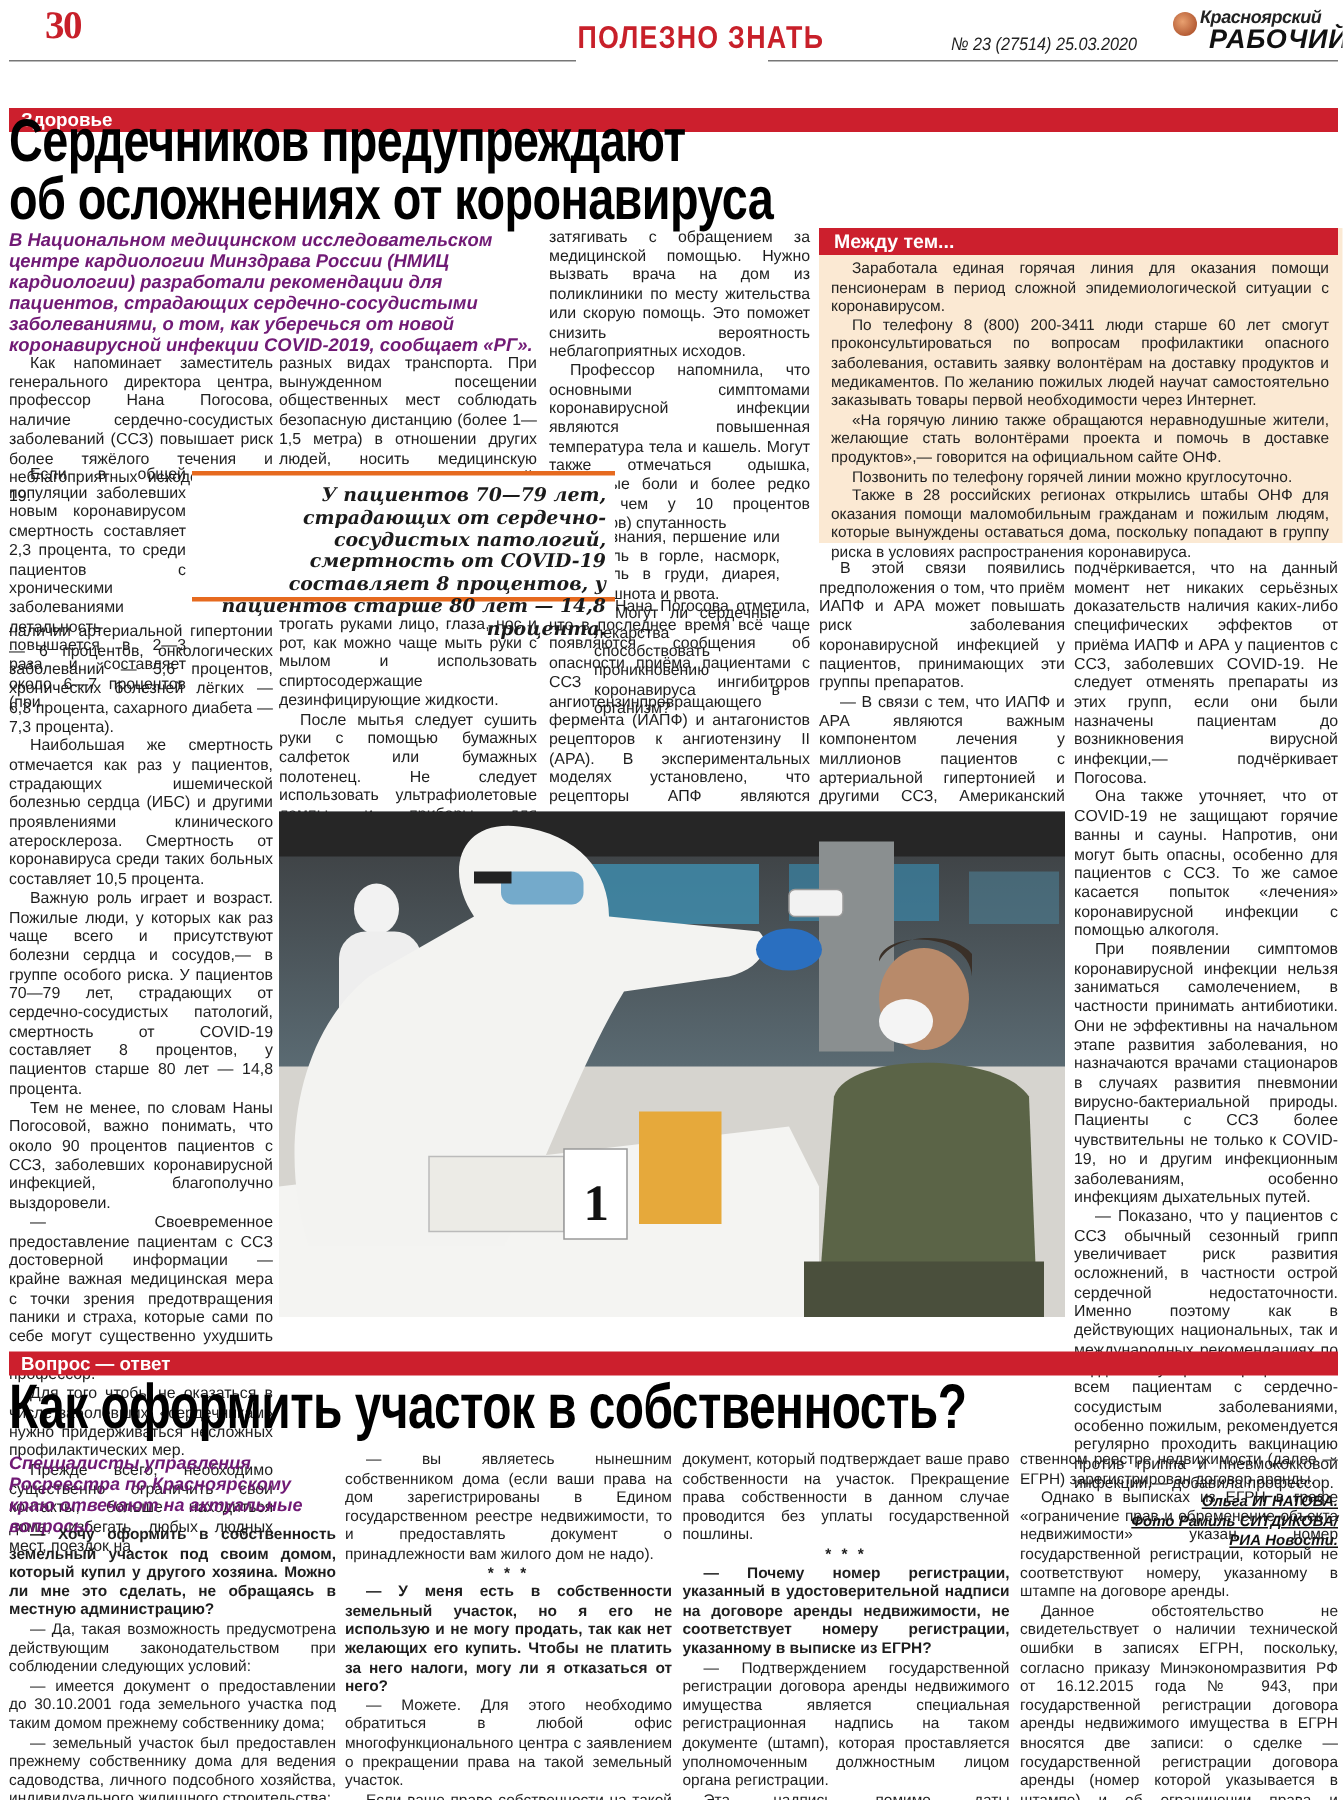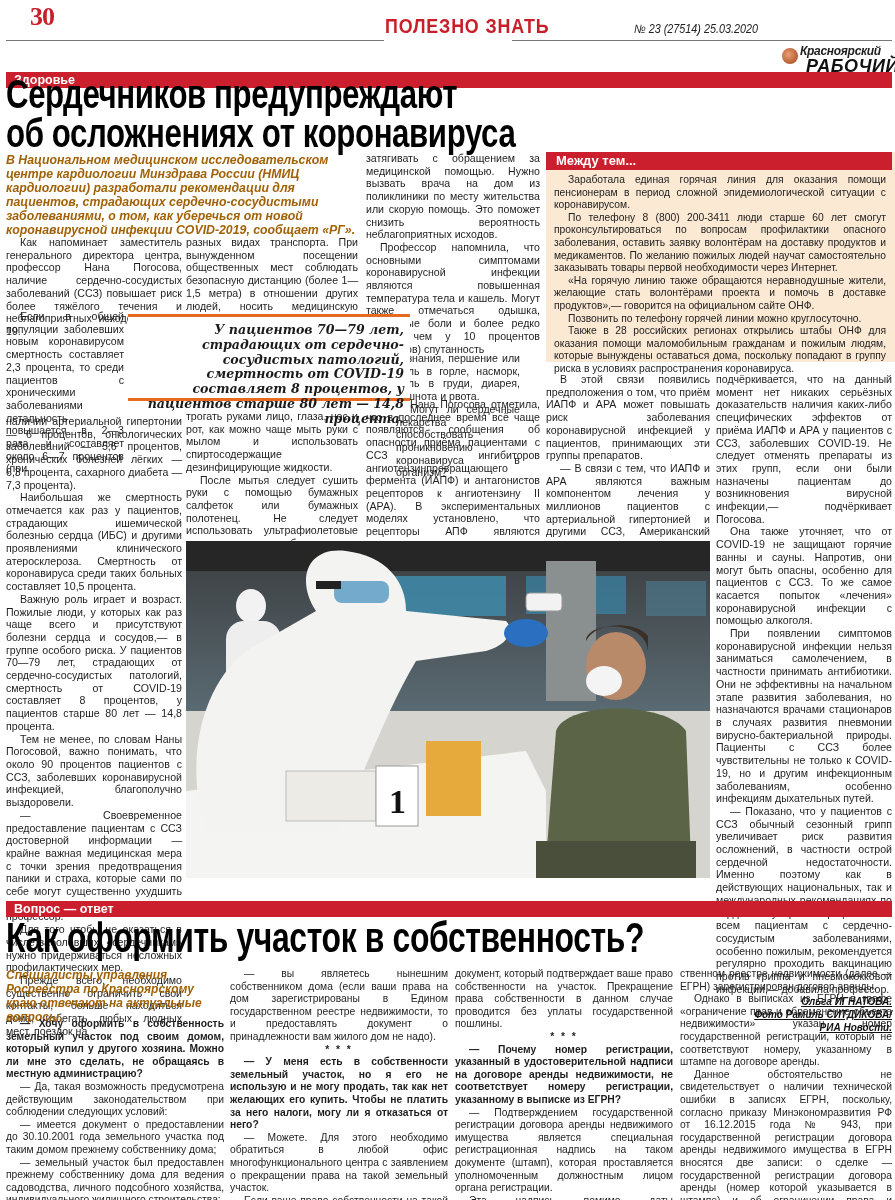--- a/index.html
+++ b/index.html
@@ -7,36 +7,36 @@
   body { position: relative; font-family: "Liberation Sans", sans-serif; color: #1a1a1a; }
 
   .abs { position: absolute; }
 
   
   .page-num { left: 6px; top: 2px; font-family: "Liberation Serif", serif; font-weight: bold; font-size: 26px; color: #c8202a; letter-spacing: -1px; margin-left: 24px; }
   .rubric-top { left: 385px; top: 14px; font-family: "Liberation Sans Narrow", "Liberation Sans", sans-serif; font-weight: bold; font-size: 21px; color: #c8202a; letter-spacing: 1px; transform: scaleX(0.85); transform-origin: left; }
   .rule-top-l { left: 6px; top: 40px; width: 378px; height: 1px; background: #777; }
   .rule-top-r { left: 512px; top: 40px; width: 380px; height: 1px; background: #777; }
   .issue { left: 634px; top: 22px; font-style: italic; font-size: 12px; color: #222; transform: scaleX(0.9); transform-origin: left; }
-  .logo { left: 782px; top: 3px; width: 110px; height: 34px; margin-top: 40px; }
+  .logo { left: 782px; top: 3px; width: 110px; height: 34px; }
   .logo .badge { position: absolute; left: 0; top: 5px; width: 16px; height: 16px; border-radius: 50%; background: radial-gradient(circle at 40% 40%, #e8a070, #a0401c); }
   .logo .l1 { position: absolute; left: 18px; top: 1px; font-style: italic; font-weight: bold; font-size: 12px; color: #222; letter-spacing: -0.3px; }
   .logo .l2 { position: absolute; left: 24px; top: 13px; font-style: italic; font-weight: bold; font-size: 18px; color: #111; letter-spacing: 0.5px; }
 
   
   .section-bar { left: 6px; width: 886px; height: 16px; background: #cc1f2d; }
   .section-bar span { position: absolute; left: 8px; top: 0px; color: #fff; font-weight: bold; font-size: 12.5px; line-height: 16px; }
 
   
   .headline { left: 6px; font-family: "Liberation Sans", sans-serif; font-weight: bold; color: #000; line-height: 0.98; letter-spacing: -0.5px; transform-origin: left top; }
   .hl1 { top: 75px; font-size: 40px; transform: scaleX(0.78); width: 720px; }
   .hl2 { top: 917px; font-size: 42px; transform: scaleX(0.76); width: 900px; white-space: nowrap; }
 
   
-  .lead { font-weight: bold; font-style: italic; font-size: 12.3px; line-height: 14px; color: #a16207; }
+  .lead { font-weight: bold; font-style: italic; font-size: 12.3px; line-height: 14px; color: #701a75; }
   .col { font-size: 10.6px; line-height: 12.7px; text-align: justify; color: #1e1e1e; }
   .col p { text-indent: 14px; }
   .col p.noind { text-indent: 0; }
   .col p.q { font-weight: bold; }
   .col .stars { text-align: center; text-indent: 0; font-weight: bold; letter-spacing: 2px; }
   .credit { font-weight: bold; font-style: italic; font-size: 10px; line-height: 13px; text-align: right; color: #111; text-decoration: underline; }
 
   
   .pull { left: 128px; top: 314px; width: 282px; height: 87px; border-top: 3px solid #e66a1f; border-bottom: 3px solid #e66a1f; background: #fff; }
   .pull p { position: absolute; right: 6px; top: 6px; width: 270px; text-align: right; font-family: "DejaVu Serif", serif; font-style: italic; font-weight: bold; font-size: 12.6px; line-height: 14.8px; color: #1b1b1b; }

